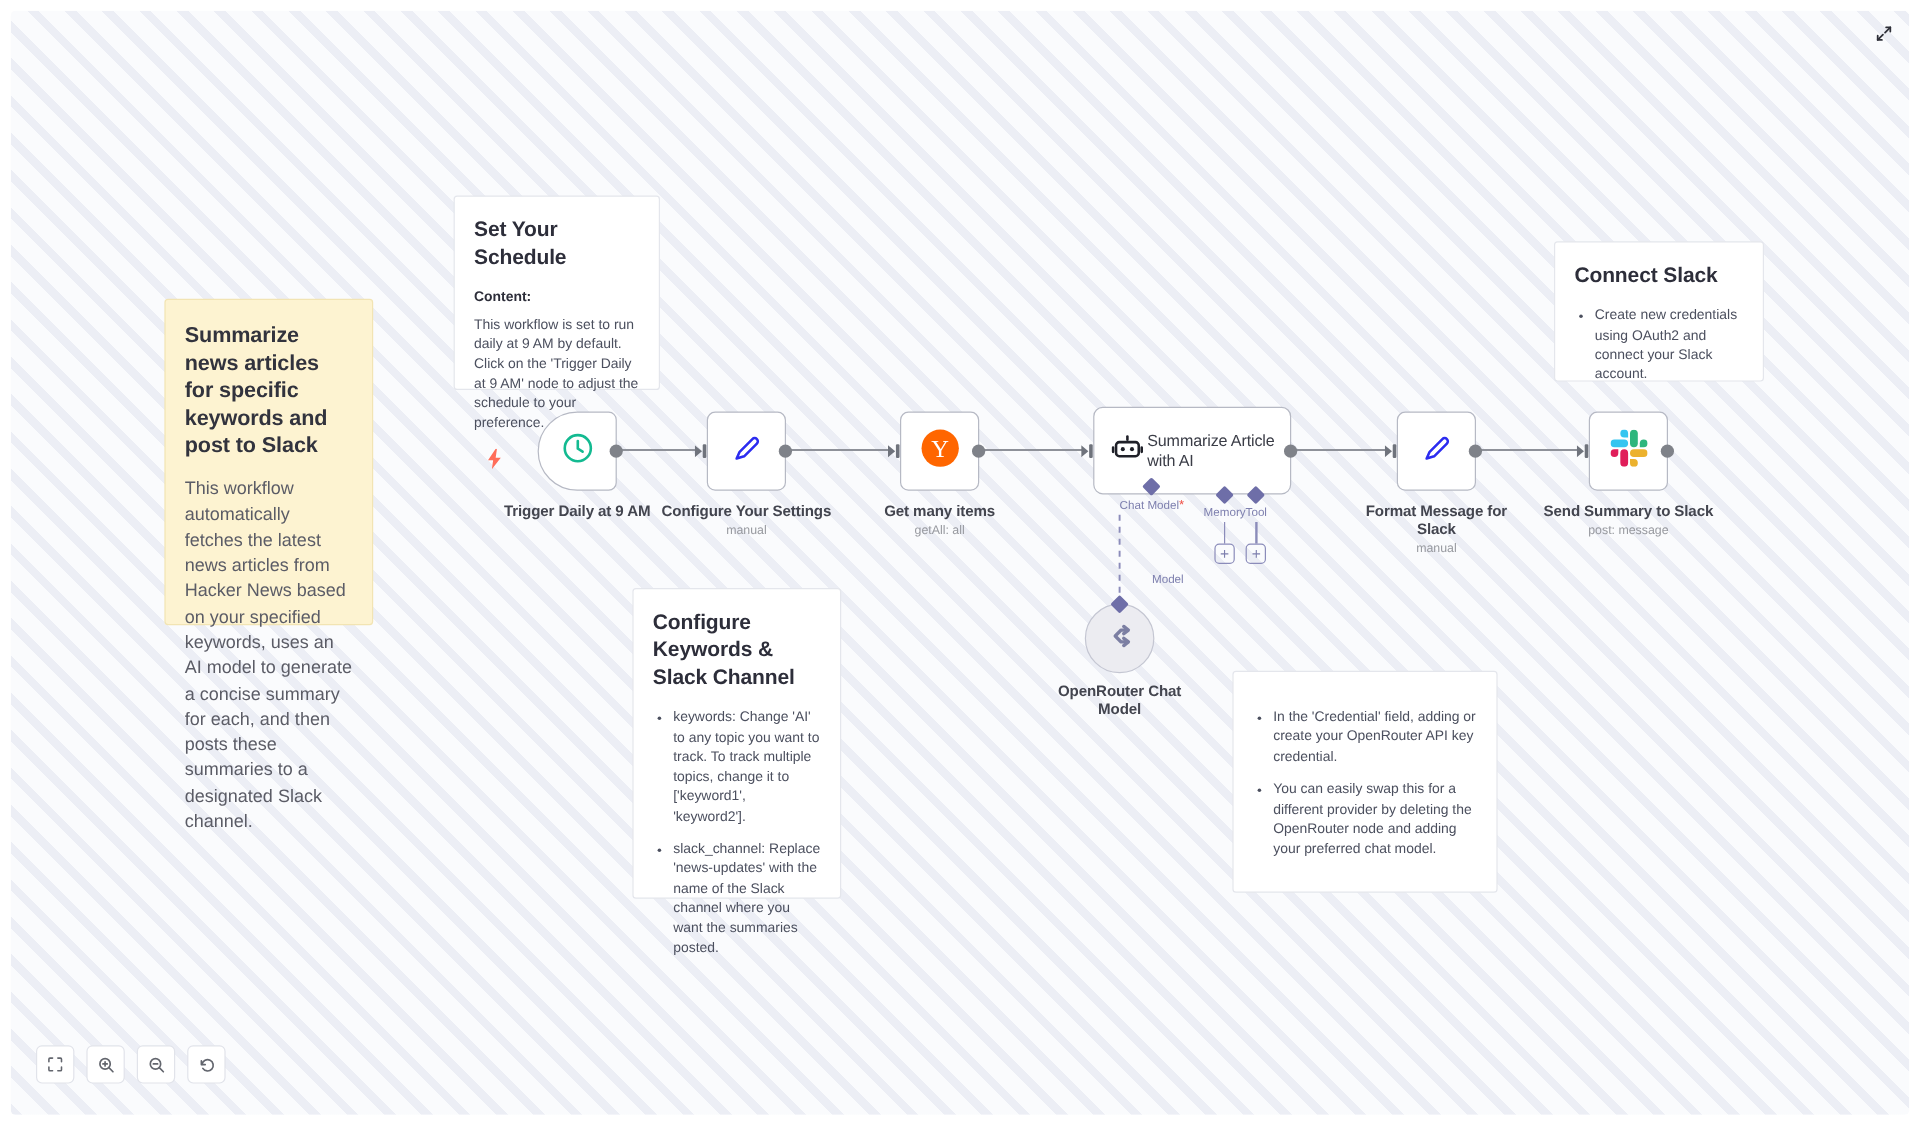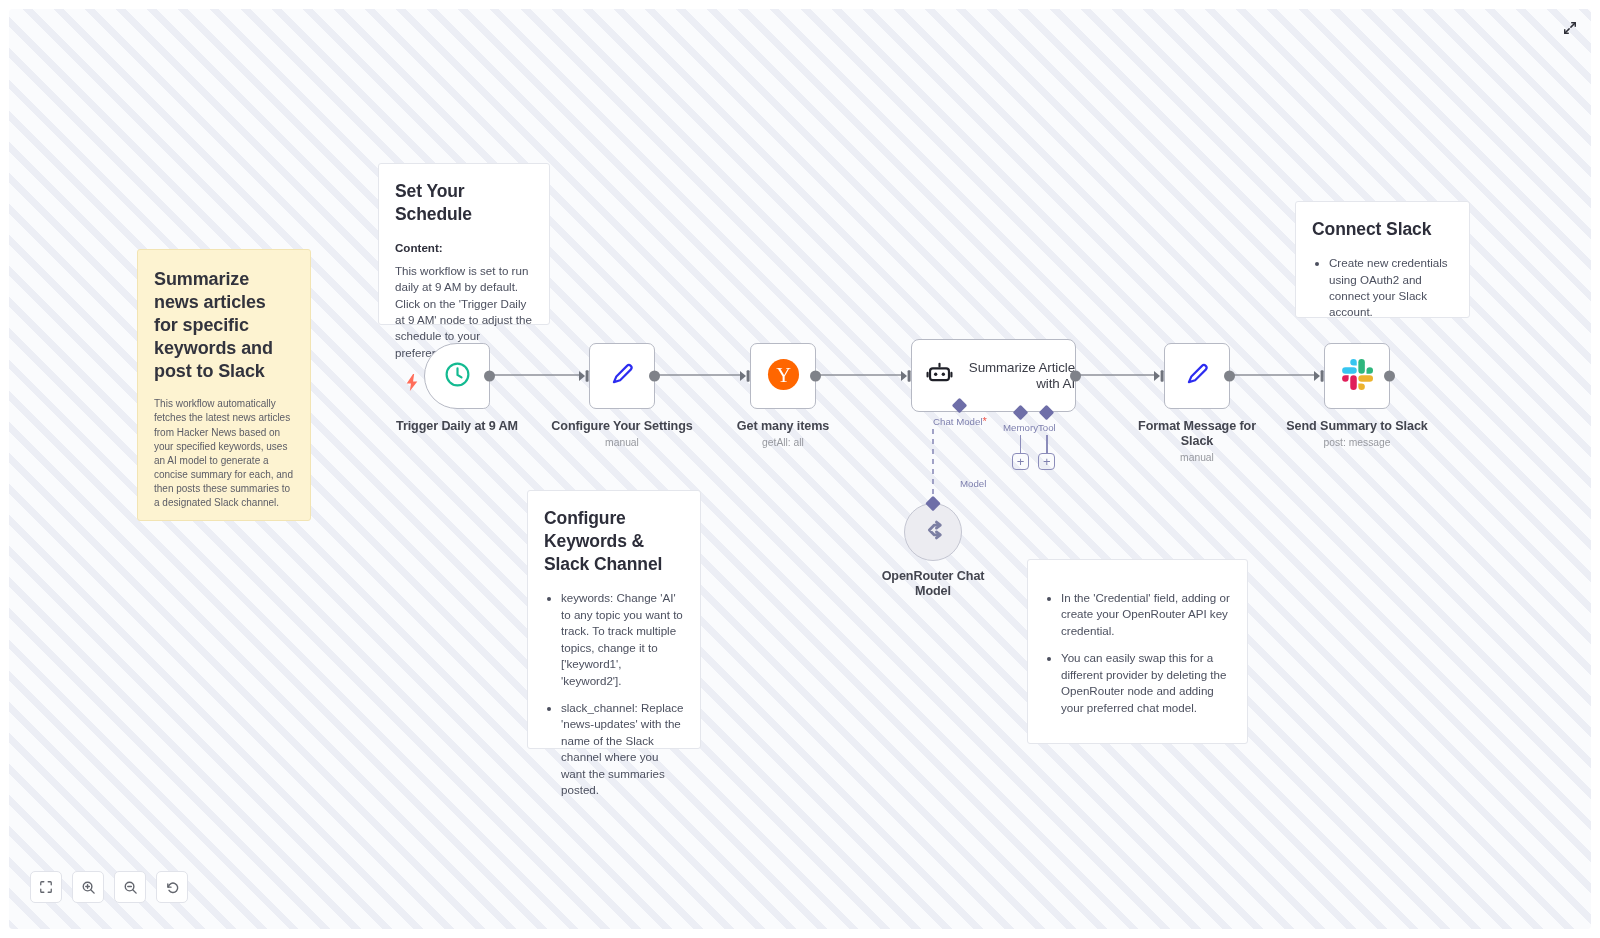--- a/index.html
+++ b/index.html
@@ -59,21 +59,21 @@
   .note .body b { color: #2d2e3a; font-weight: 700; }
   .note ul { margin: 0; padding-left: 17px; }
   .note ul li { margin-bottom: 11px; }
   .note ul li:last-child { margin-bottom: 0; }
 
   .note.yellow {
     background: #fdf3d1;
     border: 1px solid #f2e4b3;
   }
   .note.yellow h3 { font-size: 18px; line-height: 1.28; color: #32333d; }
-  .note.yellow .body { color: #5b5c66; font-size: 10px; line-height: 1.42; }
+  .note.yellow .body { color: #5b5c66; font-size: 15px; line-height: 1.42; }
 
   
   #note-overview   { left:128px; top:240px; width:174px; height:272px; padding:18px 16px; }
   #note-schedule   { left:369px; top:154px; width:172px; height:162px; }
   #note-keywords   { left:518px; top:481px; width:174px; height:259px; }
   #note-aimodel    { left:1018px; top:550px; width:221px; height:185px; }
   #note-slack      { left:1286px; top:192px; width:175px; height:117px; }
 
   
   #edges { position: absolute; left:0; top:0; width:1582px; height:920px; z-index: 2; }
@@ -115,23 +115,22 @@
     color: #97999f;
     margin-top: 3px;
     font-weight: 400;
   }
 
   
   .node.agent .box {
     width: 165px; height: 73px;
     justify-content: flex-start;
     padding-left: 14px;
-    gap: 13px;
+    gap: 3px;
     border-radius: 8px;
-    text-align: right;
   }
   .node.agent .inner-label {
     font-size: 13.4px;
     font-weight: 400;
     color: #3b3d47;
     line-height: 1.18;
     letter-spacing: -0.1px;
   }
 
   
@@ -299,21 +298,21 @@
       </ul>
     </div>
   </div>
 
   <div class="lightning">
     <svg width="14" height="17" viewBox="0 0 12 16" fill="#ff6d5a">
         <path d="M7 0L1 9h4l-1 7 7-9H7l1-7z"></path>
       </svg>
   </div>
 
-  <div class="node trigger" style="left:415px; top:334px;">
+  <div class="node trigger" style="left:439px; top:334px;">
     <div class="box" style="width:66px;height:66px;">
       <span>
         <svg width="29" height="29" viewBox="0 0 24 24" fill="none" stroke="#13ba91" stroke-width="1.8">
           <circle cx="12" cy="12" r="9"></circle>
             <path d="M12 7v5.3l3.3 2.1" stroke-linecap="round"></path>
         </svg>
       </span>
       <span class="out-dot"></span>
     </div>
     <div class="caption" style="top:76px;">

